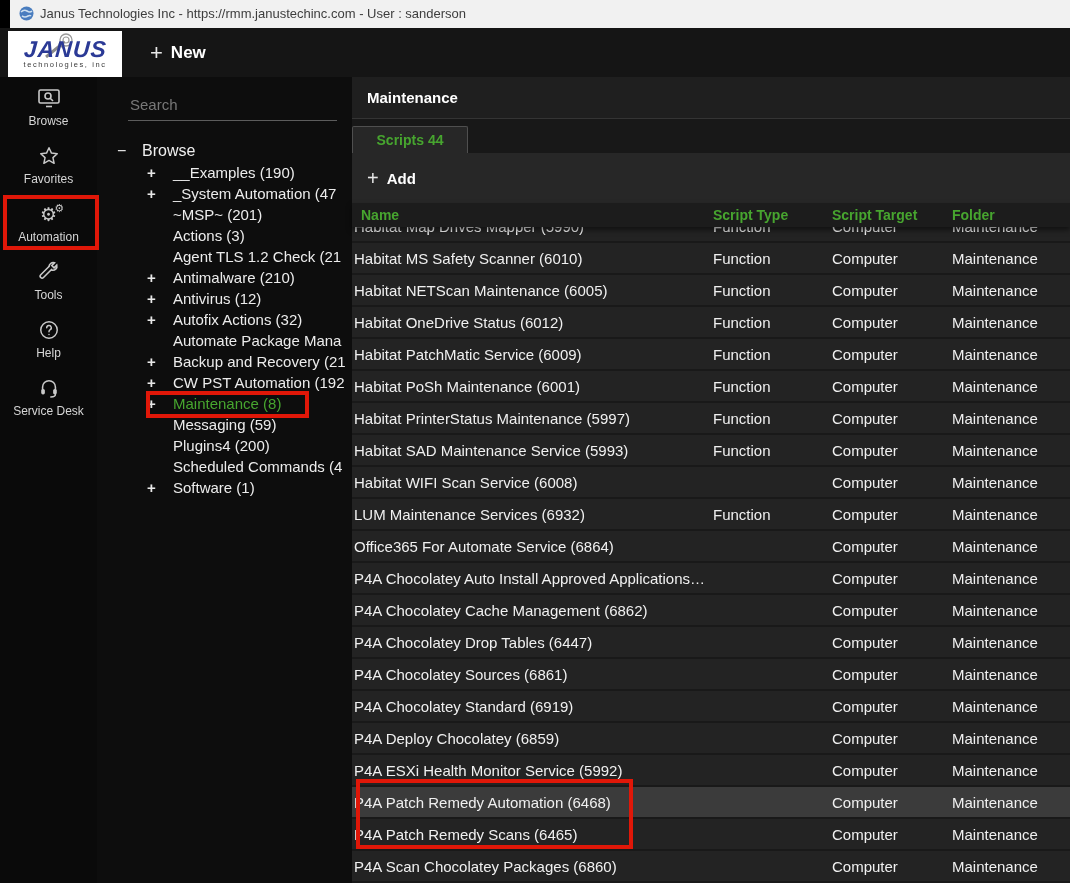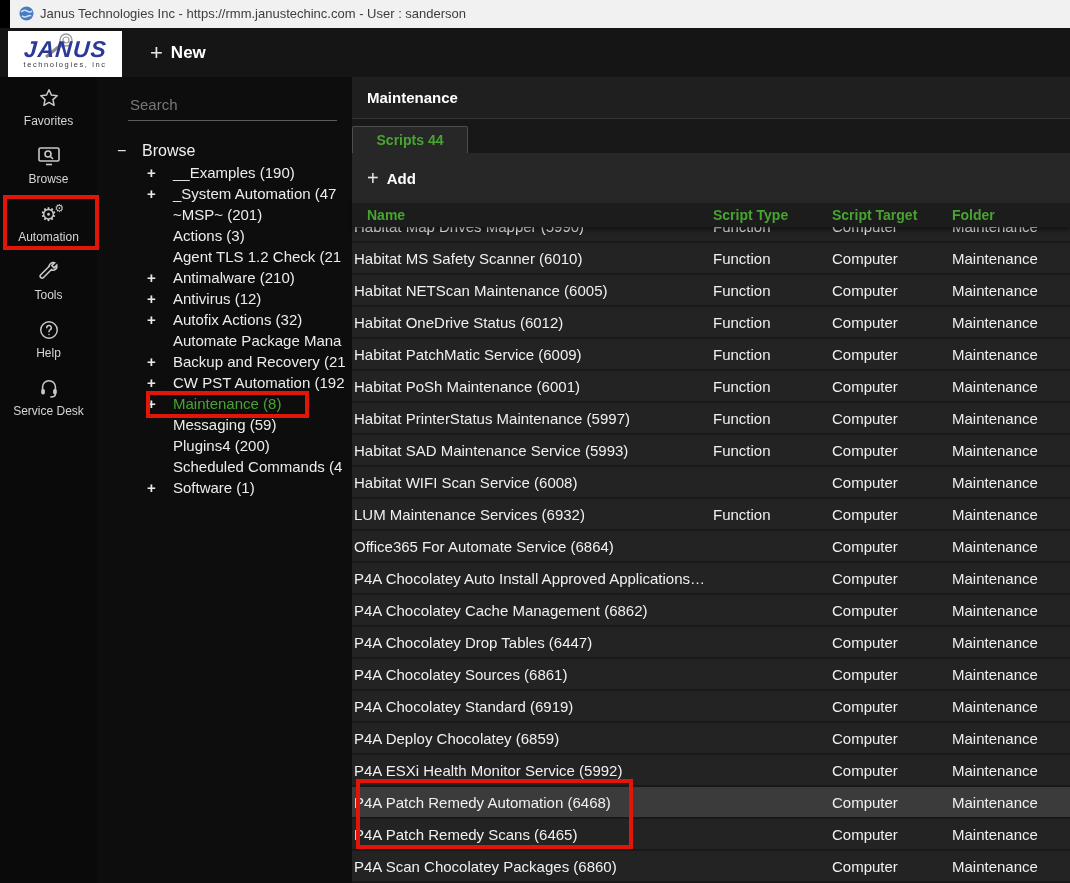--- a/index.html
+++ b/index.html
@@ -47,21 +47,21 @@
   .tabstrip{position:relative;height:35px;background:#181818;border-top:1px solid #343434;}
   .tab{position:absolute;left:0;bottom:0;width:116px;height:27px;background:#272727;border:1px solid #4f4f4f;border-bottom:none;border-radius:2px 2px 0 0;
        display:flex;align-items:center;justify-content:center;font-size:14px;font-weight:bold;color:var(--green);cursor:pointer;}
   .toolbar{height:50px;background:#272727;display:flex;align-items:center;padding-left:15px;}
   .add-btn{display:flex;align-items:center;gap:8px;cursor:pointer;}
   .add-plus{font-size:20px;font-weight:300;color:#e8e8e8;line-height:20px;}
   .add-label{font-size:15px;font-weight:bold;color:#fff;}
   .thead{position:relative;z-index:3;height:24px;background:#1c1c1c;display:grid;grid-template-columns:361px 119px 120px 1fr;align-items:center;
          box-shadow:0 3px 5px rgba(0,0,0,.5);}
   .thead .hcell{font-size:14px;font-weight:bold;color:var(--green);white-space:nowrap;overflow:hidden;}
-  .thead .c0{padding-left:15px;}
+  .thead .c0{padding-left:9px;}
   .tviewport{position:relative;z-index:1;height:656px;overflow:hidden;}
   .tbody{margin-top:-16px;}
   .trow{height:32px;background:#232323;border-bottom:2px solid #191919;display:grid;grid-template-columns:361px 119px 120px 1fr;align-items:center;cursor:pointer;}
   .trow.row-hl{background:#3b3b3b;}
   .cell{font-size:15px;color:#f0f0f0;white-space:nowrap;overflow:hidden;}
   .cell.c0{padding-left:2px;}
   
   .anno{position:absolute;border:4px solid var(--red);background:transparent;pointer-events:none;z-index:50;}
   .anno-automation{left:3px;top:195px;width:96px;height:55px;}
   .anno-maintenance{left:146px;top:391px;width:163px;height:27px;}
@@ -94,36 +94,36 @@
     </div>
     <div class="new-btn">
       <span class="plus-glyph">+</span>
       <span class="new-label">New</span>
     </div>
   </div>
 
   <div class="sidebar">
     <div class="side-item">
       <span class="side-icon">
-        <svg width="22" height="22" viewBox="0 0 24 24" fill="none" stroke="#c9c9c9" stroke-width="1.6" stroke-linejoin="round">
-          <path d="M12 3l2.7 5.8 6.3.7-4.7 4.3 1.3 6.2-5.6-3.2-5.6 3.2 1.3-6.2L3 9.5l6.3-.7z"></path>
-        </svg>
-      </span>
-      <span class="side-label">Favorites</span>
-    </div>
-    <div class="side-item">
-      <span class="side-icon">
         <svg width="24" height="22" viewBox="0 0 24 22" fill="none" stroke="#c9c9c9" stroke-width="1.6">
           <rect x="2" y="3" width="20" height="13" rx="1.5"></rect>
           <line x1="9" y1="19.5" x2="15" y2="19.5"></line>
           <circle cx="11" cy="9" r="3"></circle>
           <line x1="13.2" y1="11.2" x2="16" y2="14"></line>
         </svg>
       </span>
       <span class="side-label">Browse</span>
+    </div>
+    <div class="side-item">
+      <span class="side-icon">
+        <svg width="22" height="22" viewBox="0 0 24 24" fill="none" stroke="#c9c9c9" stroke-width="1.6" stroke-linejoin="round">
+          <path d="M12 3l2.7 5.8 6.3.7-4.7 4.3 1.3 6.2-5.6-3.2-5.6 3.2 1.3-6.2L3 9.5l6.3-.7z"></path>
+        </svg>
+      </span>
+      <span class="side-label">Favorites</span>
     </div>
     <div class="side-item">
       <span class="side-icon">
         <span class="gear-glyph">⚙<span class="gear-small">⚙</span></span>
       </span>
       <span class="side-label">Automation</span>
     </div>
     <div class="side-item">
       <span class="side-icon">
         <svg width="22" height="22" viewBox="0 0 24 24" fill="none" stroke="#c9c9c9" stroke-width="1.7" stroke-linecap="round">

